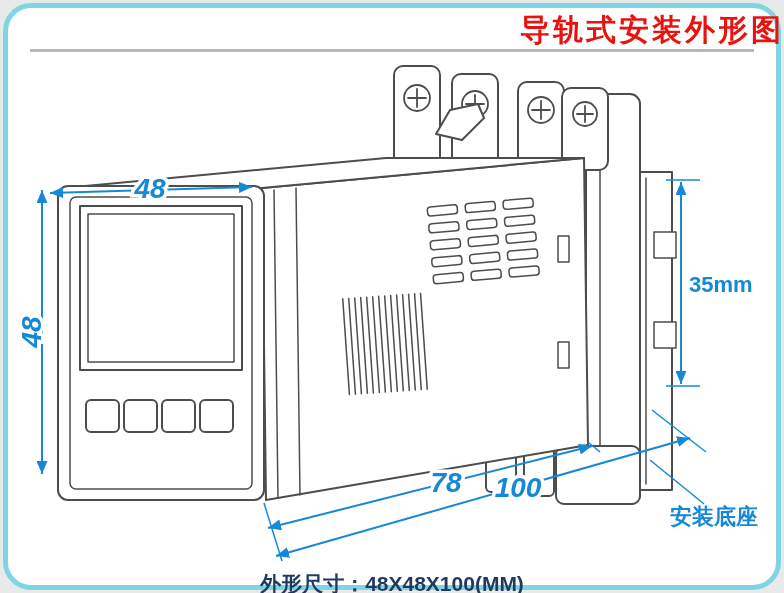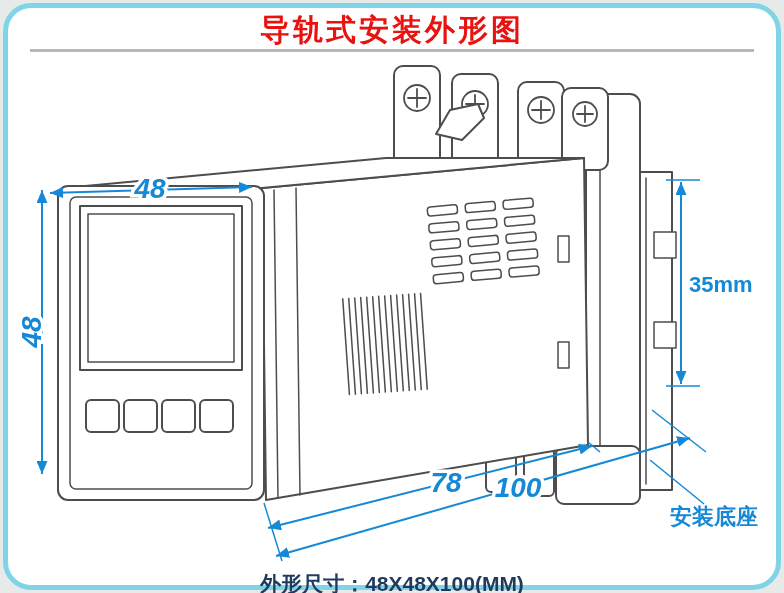--- a/index.html
+++ b/index.html
@@ -9,21 +9,21 @@
     font-family:"Liberation Sans", sans-serif;
   }
   .card {
     position:absolute; left:3px; top:3px; width:768px; height:577px;
     background:#ffffff;
     border:5px solid #7fd4e6;
     border-radius:28px;
   }
   .page-title {
     position:absolute; top:10px; left:0; width:784px;
-    text-align:center;
+    text-align:right;
     font-size:30px; font-weight:bold; letter-spacing:3px;
     color:#e8130f;
     z-index:3;
   }
   .divider {
     position:absolute; top:49px; left:30px; width:724px; height:3px;
     background:#b5b8ba; z-index:2;
   }
   .caption {
     position:absolute; top:554px; left:0; width:784px;

